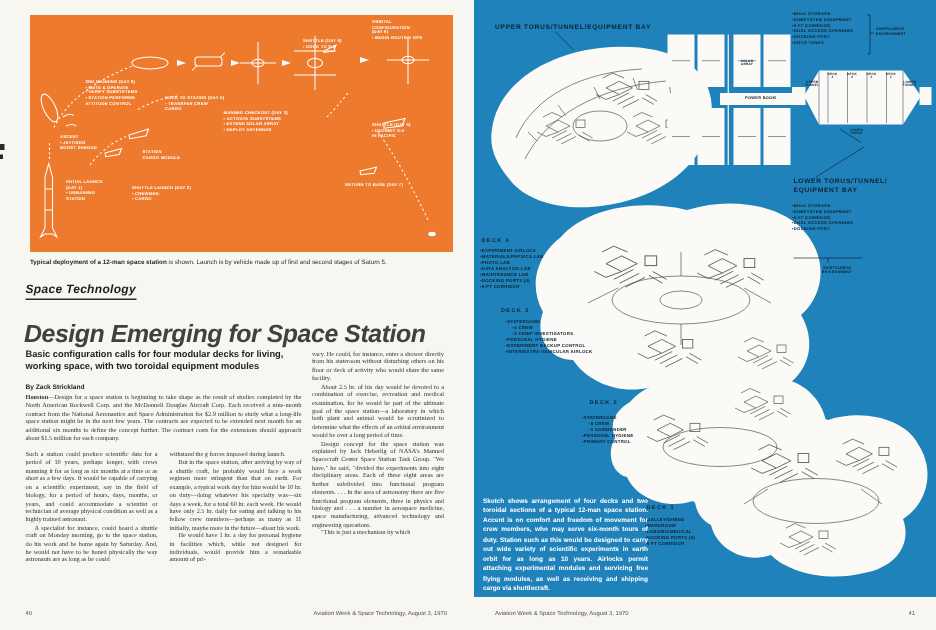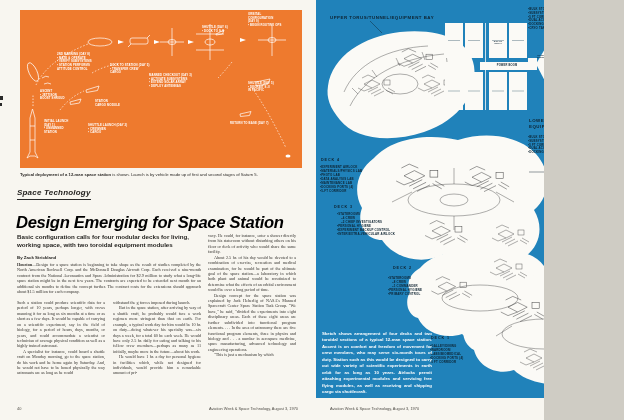--- a/index.html
+++ b/index.html
@@ -1,27 +1,27 @@
 <!DOCTYPE html>
 <html><head>
 <meta charset="utf-8">
 <style>
   html,body{margin:0;padding:0;background:#cfccc4}
-  .spread{position:relative;width:544px;height:420px;background:#d8d5ce;font-family:"Liberation Sans",sans-serif;overflow:hidden}
+  .spread{position:relative;width:624px;height:420px;background:#d8d5ce;font-family:"Liberation Sans",sans-serif;overflow:hidden}
   .page{position:absolute;top:0;height:420px;background:#f8f6f0}
   #pageL{left:0;width:312px}
   #pageR{left:312px;width:312px}
   .abs{position:absolute}
   .pre{white-space:pre-line}
   
   .orange{position:absolute;left:20px;top:10px;width:282px;height:158px;background:#ee7a2e}
   .olabel{position:absolute;color:#fff;font-size:2.8px;font-weight:bold;line-height:1.3;letter-spacing:.15px;white-space:pre-line}
   .lcap{position:absolute;left:20px;top:172px;width:282px;font-size:4.2px;color:#2c2a27;line-height:1.3}
   .section{position:absolute;left:17px;top:188px;font-size:8px;font-style:italic;font-weight:bold;color:#1e1c1a;border-bottom:.7px solid #2a2a2a;padding-bottom:1.5px;letter-spacing:.2px}
-  .headline{position:absolute;left:16px;top:202px;font-size:16.6px;font-style:italic;font-weight:bold;letter-spacing:-.3px;color:#000000;white-space:nowrap}
+  .headline{position:absolute;left:16px;top:202px;font-size:16.6px;font-style:italic;font-weight:bold;letter-spacing:-.3px;color:#404040;white-space:nowrap}
   .subhead{position:absolute;left:17px;top:233px;width:188px;font-size:6.2px;font-weight:bold;color:#201f1c;line-height:1.32;white-space:pre-line}
   .byline{position:absolute;left:17px;top:255px;font-size:4.4px;font-weight:bold;color:#201f1c}
   .body{font-family:"Liberation Serif",serif;font-size:4.2px;line-height:1.29;color:#33312d;text-align:justify}
   .body p{margin:0}
   .body p+p{text-indent:6px}
   .intro{position:absolute;left:17px;top:262px;width:184px}
   .c1{position:absolute;left:17px;top:300px;width:88px}
   .c2{position:absolute;left:113px;top:300px;width:88px}
   .c3{position:absolute;left:208px;top:233px;width:88px}
   .pfoot{position:absolute;top:406px;font-size:3.9px;color:#504d47}

